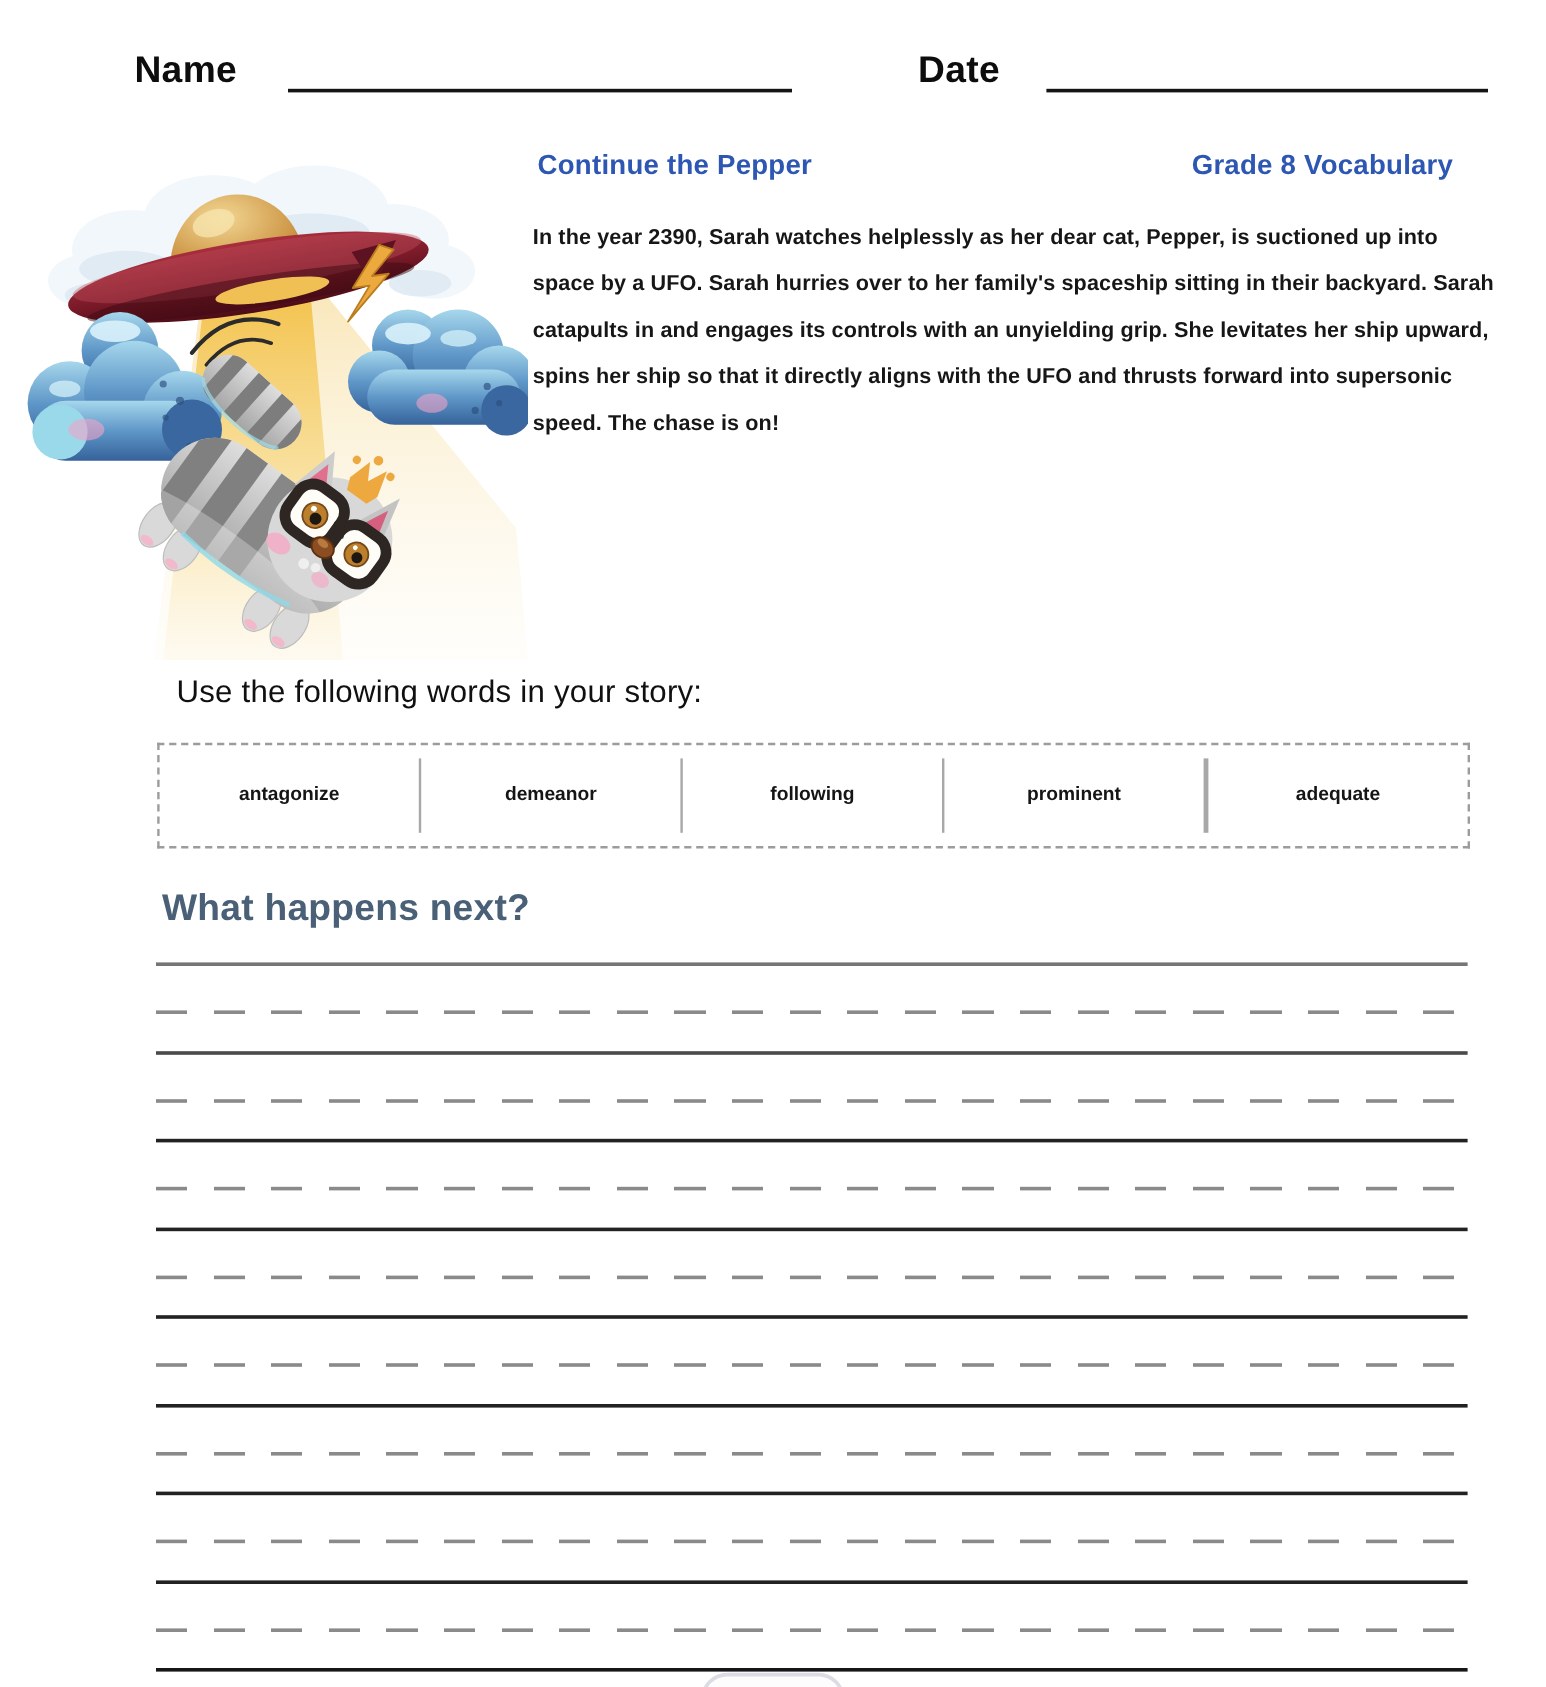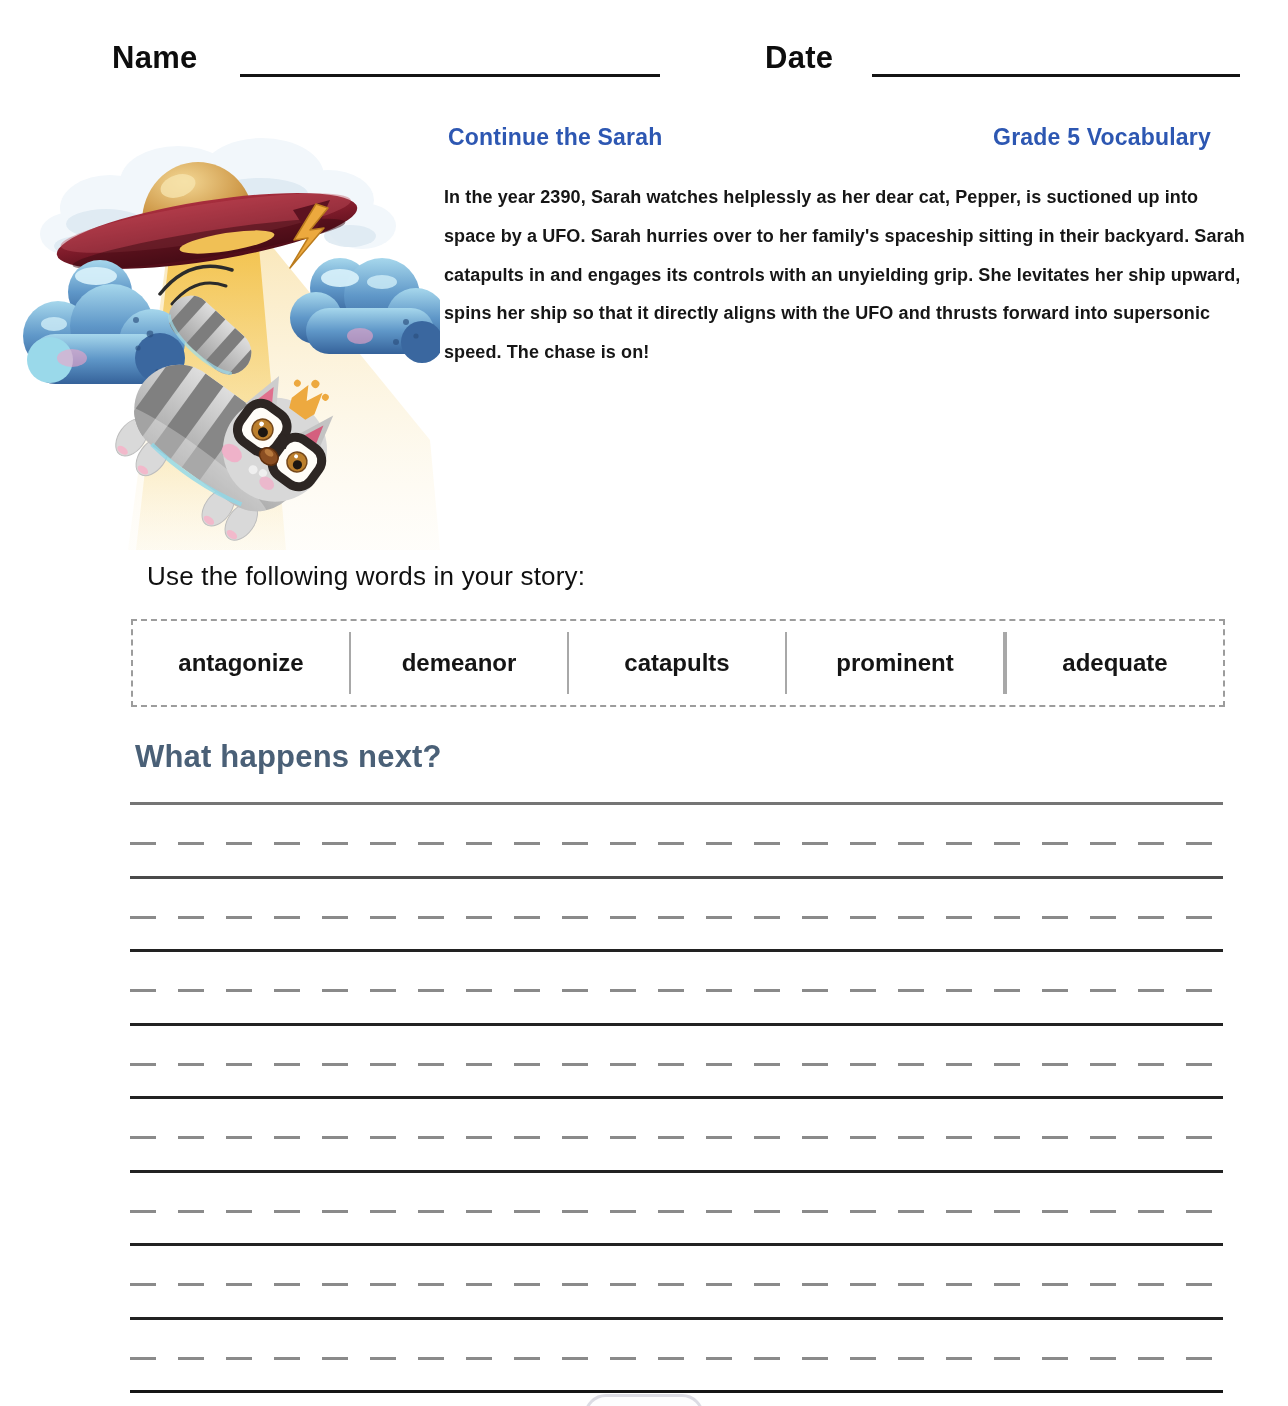--- a/index.html
+++ b/index.html
@@ -13,21 +13,21 @@
   .story{
     position:absolute;left:444px;top:178px;width:806px;
     font-size:18px;line-height:38.8px;font-weight:700;color:#161616;letter-spacing:.1px;
   }
   .instructions{position:absolute;left:147px;top:561px;font-size:26px;font-weight:400;color:#101010;letter-spacing:.2px;}
   .word-box{
     position:absolute;left:131px;top:619px;width:1094px;height:88px;box-sizing:border-box;
     border:2px dashed #9c9c9c;display:flex;align-items:stretch;background:#ffffff;
   }
   .word-cell{flex:1;display:flex;align-items:center;justify-content:center;
-    font-size:24px;font-weight:700;color:#151515;}
+    font-size:16px;font-weight:700;color:#151515;}
   .word-divider{width:2px;background:#a8a8a8;margin:11px 0;}
   .prompt{position:absolute;left:135px;top:739px;font-size:31px;font-weight:700;color:#4a6077;letter-spacing:.2px;}
   .lines{position:absolute;left:130px;top:802px;width:1093px;}
   .line-group{position:relative;height:73.5px;}
   .line-group .solid{position:absolute;top:0;left:0;right:0;height:3px;background:#222222;}
   .line-group:nth-child(1) .solid{background:#757575;}
   .line-group:nth-child(2) .solid{background:#4a4a4a;}
   .line-group .dashed{
     position:absolute;top:40px;left:0;right:0;height:3px;
     background:repeating-linear-gradient(90deg,#8a8a8a 0 26px,transparent 26px 48px);
@@ -220,32 +220,32 @@
       <ellipse cx="52" cy="-15" rx="10" ry="8" fill="#8a4e22" stroke="#5e2f0e" stroke-width="1.5"></ellipse>
       <ellipse cx="50" cy="-18" rx="5" ry="3" fill="#b87a3e"></ellipse>
       <circle cx="47" cy="5" r="4.5" fill="#efefef"></circle>
       <circle cx="57" cy="2" r="4" fill="#efefef"></circle>
 
       <ellipse cx="20" cy="4" rx="11" ry="8" fill="#f3abc7" opacity="0.85"></ellipse>
       <ellipse cx="66" cy="8" rx="8" ry="6" fill="#f3abc7" opacity="0.7"></ellipse>
     </g>
   </svg>
 
-  <div class="meta-label" style="left:448px;top:124px;">Continue the Sarah</div>
-  <div class="meta-label" style="right:77px;top:124px;">Grade 5 Vocabulary</div>
+  <div class="meta-label" style="left:448px;top:124px;">Continue the Pepper</div>
+  <div class="meta-label" style="right:77px;top:124px;">Grade 8 Vocabulary</div>
 
   <div class="story">In the year 2390, Sarah watches helplessly as her dear cat, Pepper, is suctioned up into space by a UFO. Sarah hurries over to her family's spaceship sitting in their backyard. Sarah catapults in and engages its controls with an unyielding grip. She levitates her ship upward, spins her ship so that it directly aligns with the UFO and thrusts forward into supersonic speed. The chase is on!</div>
 
   <div class="instructions">Use the following words in your story:</div>
   <div class="word-box">
     <div class="word-cell">antagonize</div>
     <div class="word-divider"></div>
     <div class="word-cell">demeanor</div>
     <div class="word-divider"></div>
-    <div class="word-cell">catapults</div>
+    <div class="word-cell">following</div>
     <div class="word-divider"></div>
     <div class="word-cell">prominent</div>
     <div class="word-divider"></div>
     <div class="word-divider"></div>
     <div class="word-cell">adequate</div>
   </div>
 
   <div class="prompt">What happens next?</div>
 
   <div class="lines">

